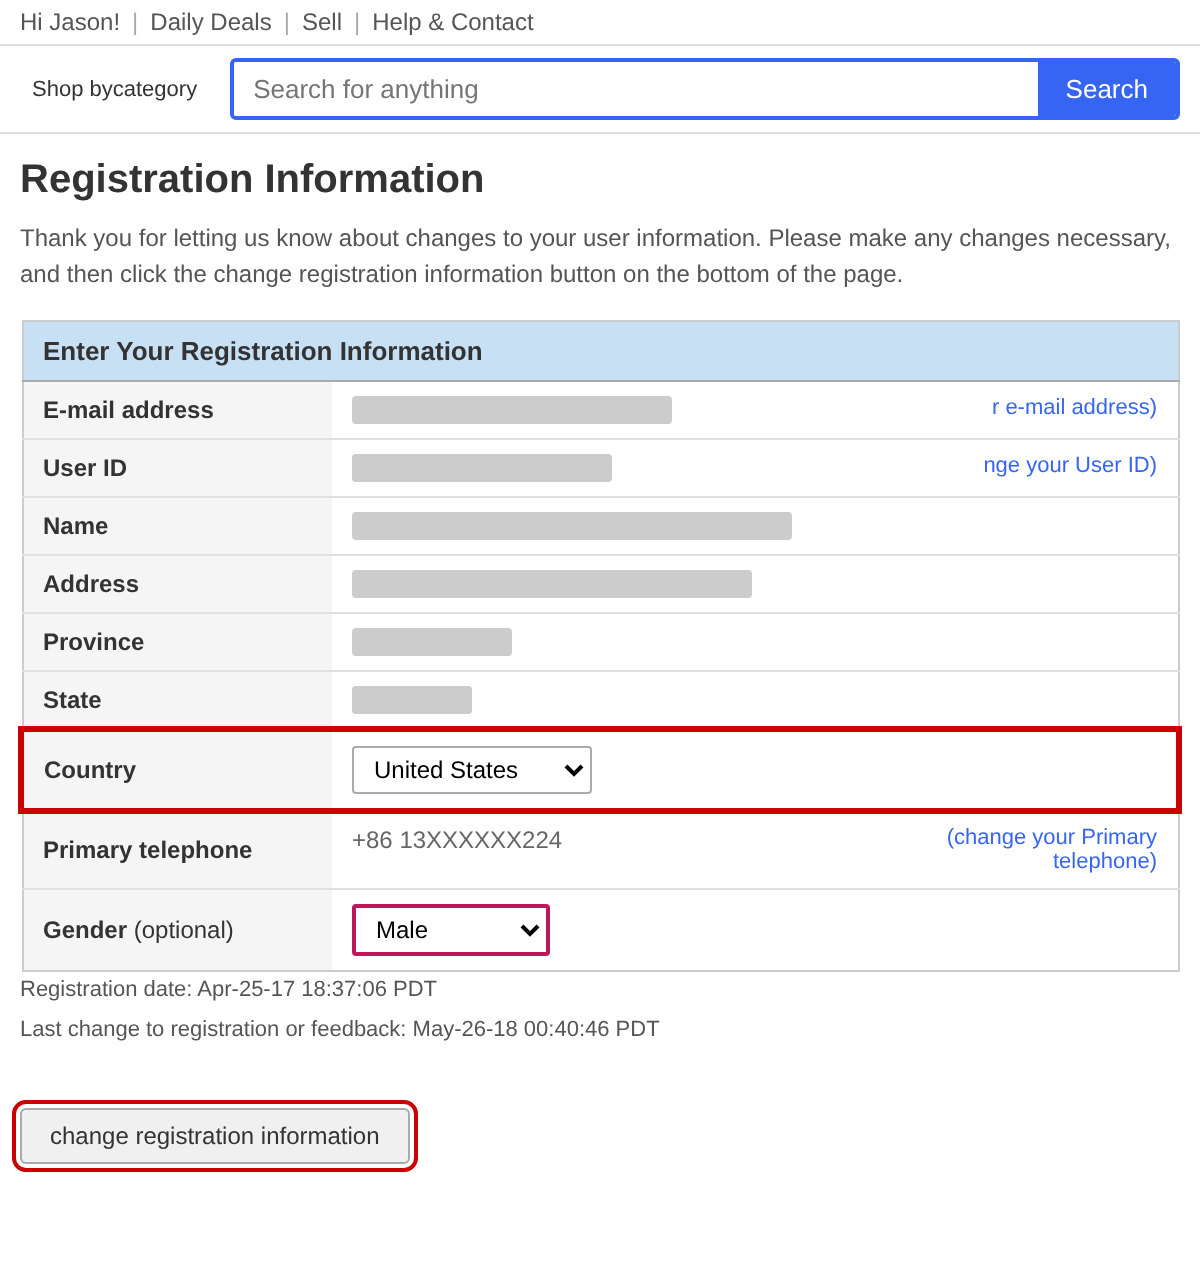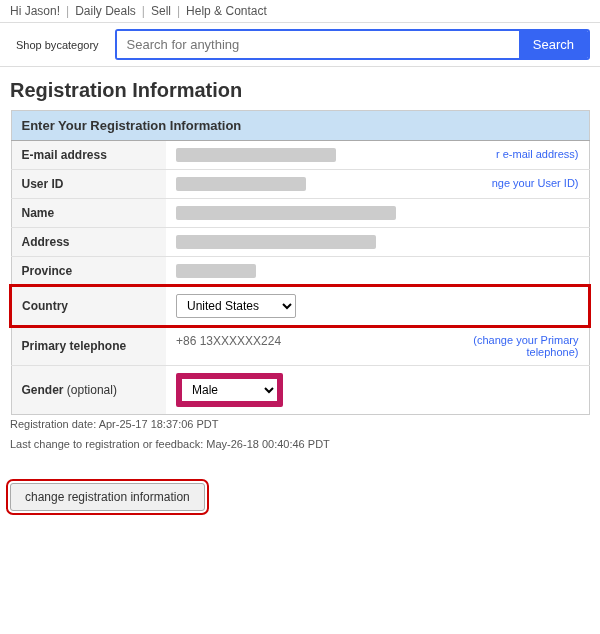--- a/index.html
+++ b/index.html
@@ -32,21 +32,21 @@
     .reg-table { width: 100%; border: 1px solid #ccc; border-collapse: collapse; }
     .reg-table .table-header { background: #c8e0f4; padding: 7px 10px; font-size: 13px; font-weight: bold; border-bottom: 1px solid #aaa; }
     .reg-table td { padding: 7px 10px; vertical-align: middle; font-size: 12px; }
     .reg-table tr { border-bottom: 1px solid #e0e0e0; }
     .reg-table tr:last-child { border-bottom: none; }
     .label-col { width: 155px; font-weight: bold; background: #f5f5f5; color: #333; }
     .value-col { color: #666; }
     .blurred { background: #ccc; color: transparent; border-radius: 2px; display: inline-block; height: 14px; }
     .link-right { float: right; color: #3665f3; font-size: 11px; text-decoration: none; cursor: pointer; }
     .country-select { border: 1px solid #aaa; padding: 3px 6px; font-size: 12px; border-radius: 2px; background: #fff; cursor: pointer; }
-    .gender-select { border: 6px solid #be185d; padding: 3px 6px; font-size: 12px; border-radius: 2px; background: #fff; cursor: pointer; }
+    .gender-select { border: 2px solid #be185d; padding: 3px 6px; font-size: 12px; border-radius: 2px; background: #fff; cursor: pointer; }
 
     .phone-link { float: right; color: #3665f3; font-size: 11px; text-decoration: none; cursor: pointer; text-align: right; max-width: 120px; }
 
     
     .reg-dates { margin-top: 0; font-size: 11px; color: #555; line-height: 1.8; }
 
     
     .change-btn-wrap { margin-top: 28px; }
     .change-btn { border: 1px solid #aaa; background: #f0f0f0; padding: 6px 14px; font-size: 12px; cursor: pointer; border-radius: 3px; color: #333; outline: 2px solid #cc0000; outline-offset: 2px; }
 
@@ -74,20 +74,21 @@
     <span class="shop-by-sub">category</span>
   </button>
   <div class="search-bar">
     <input class="search-input" type="text" placeholder="Search for anything" style="">
     <button class="search-btn">Search</button>
   </div>
 </div>
 
 <div class="content">
   <h1 class="page-title">Registration Information</h1>
+  <p class="page-desc">Thank you for letting us know about changes to your user information. Please make any changes necessary, and then click the change registration information button on the bottom of the page.</p>
 
   <table class="reg-table">
     <thead>
       <tr>
         <td colspan="2" class="table-header">Enter Your Registration Information</td>
       </tr>
     </thead>
     <tbody>
 
       <tr>
@@ -120,20 +121,26 @@
         </td>
       </tr>
 
       <tr>
         <td class="label-col">Province</td>
         <td class="value-col">
           <span class="blurred" style="width:80px;">&nbsp;&nbsp;&nbsp;&nbsp;&nbsp;&nbsp;&nbsp;&nbsp;&nbsp;&nbsp;</span>
         </td>
       </tr>
 
+      <tr>
+        <td class="label-col">State</td>
+        <td class="value-col">
+          <span class="blurred" style="width:60px;">&nbsp;&nbsp;&nbsp;&nbsp;&nbsp;&nbsp;&nbsp;</span>
+        </td>
+      </tr>
 
 
       <tr class="highlighted-row" style="outline: 2px solid #cc0000;">
         <td class="label-col">Country</td>
         <td class="value-col">
           <select class="country-select">
             <option>United States</option>
             <option>China</option>
             <option>Canada</option>
             <option>United Kingdom</option>

